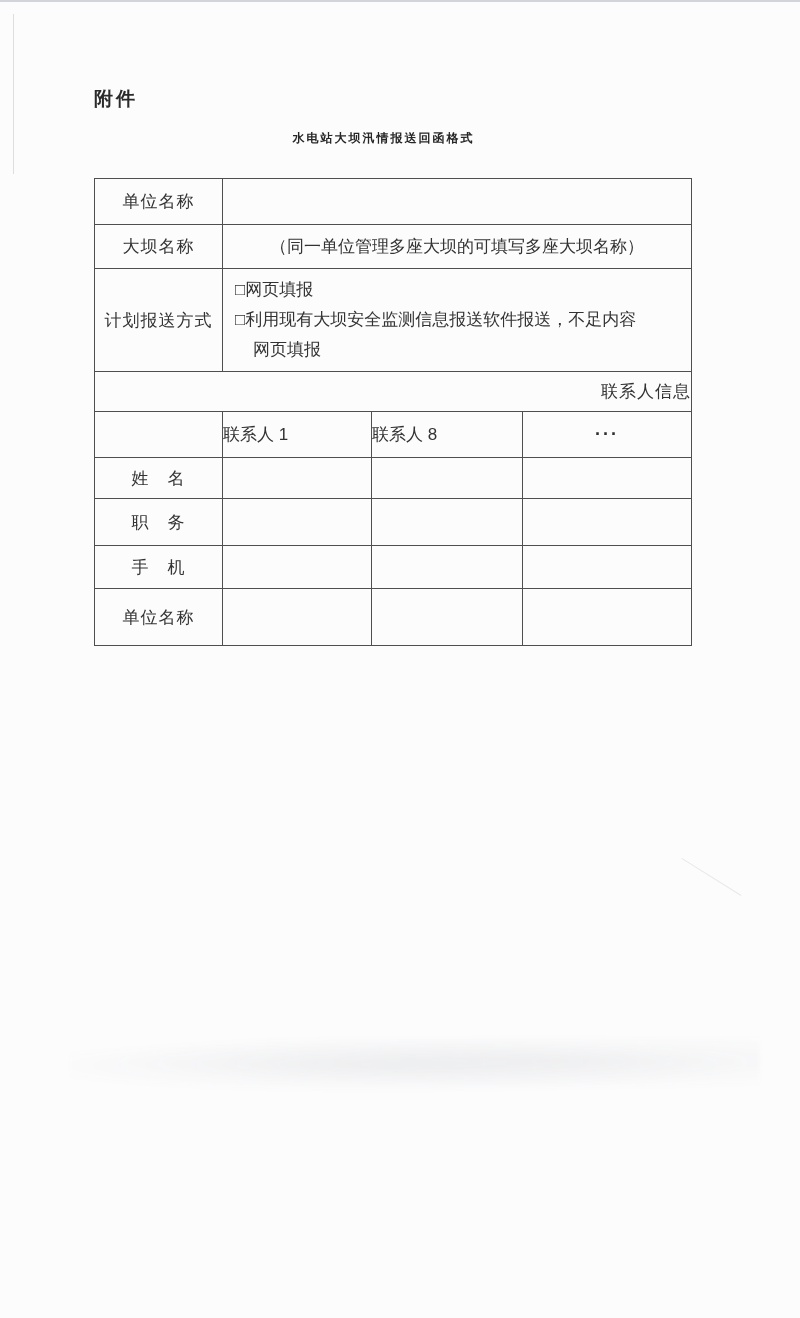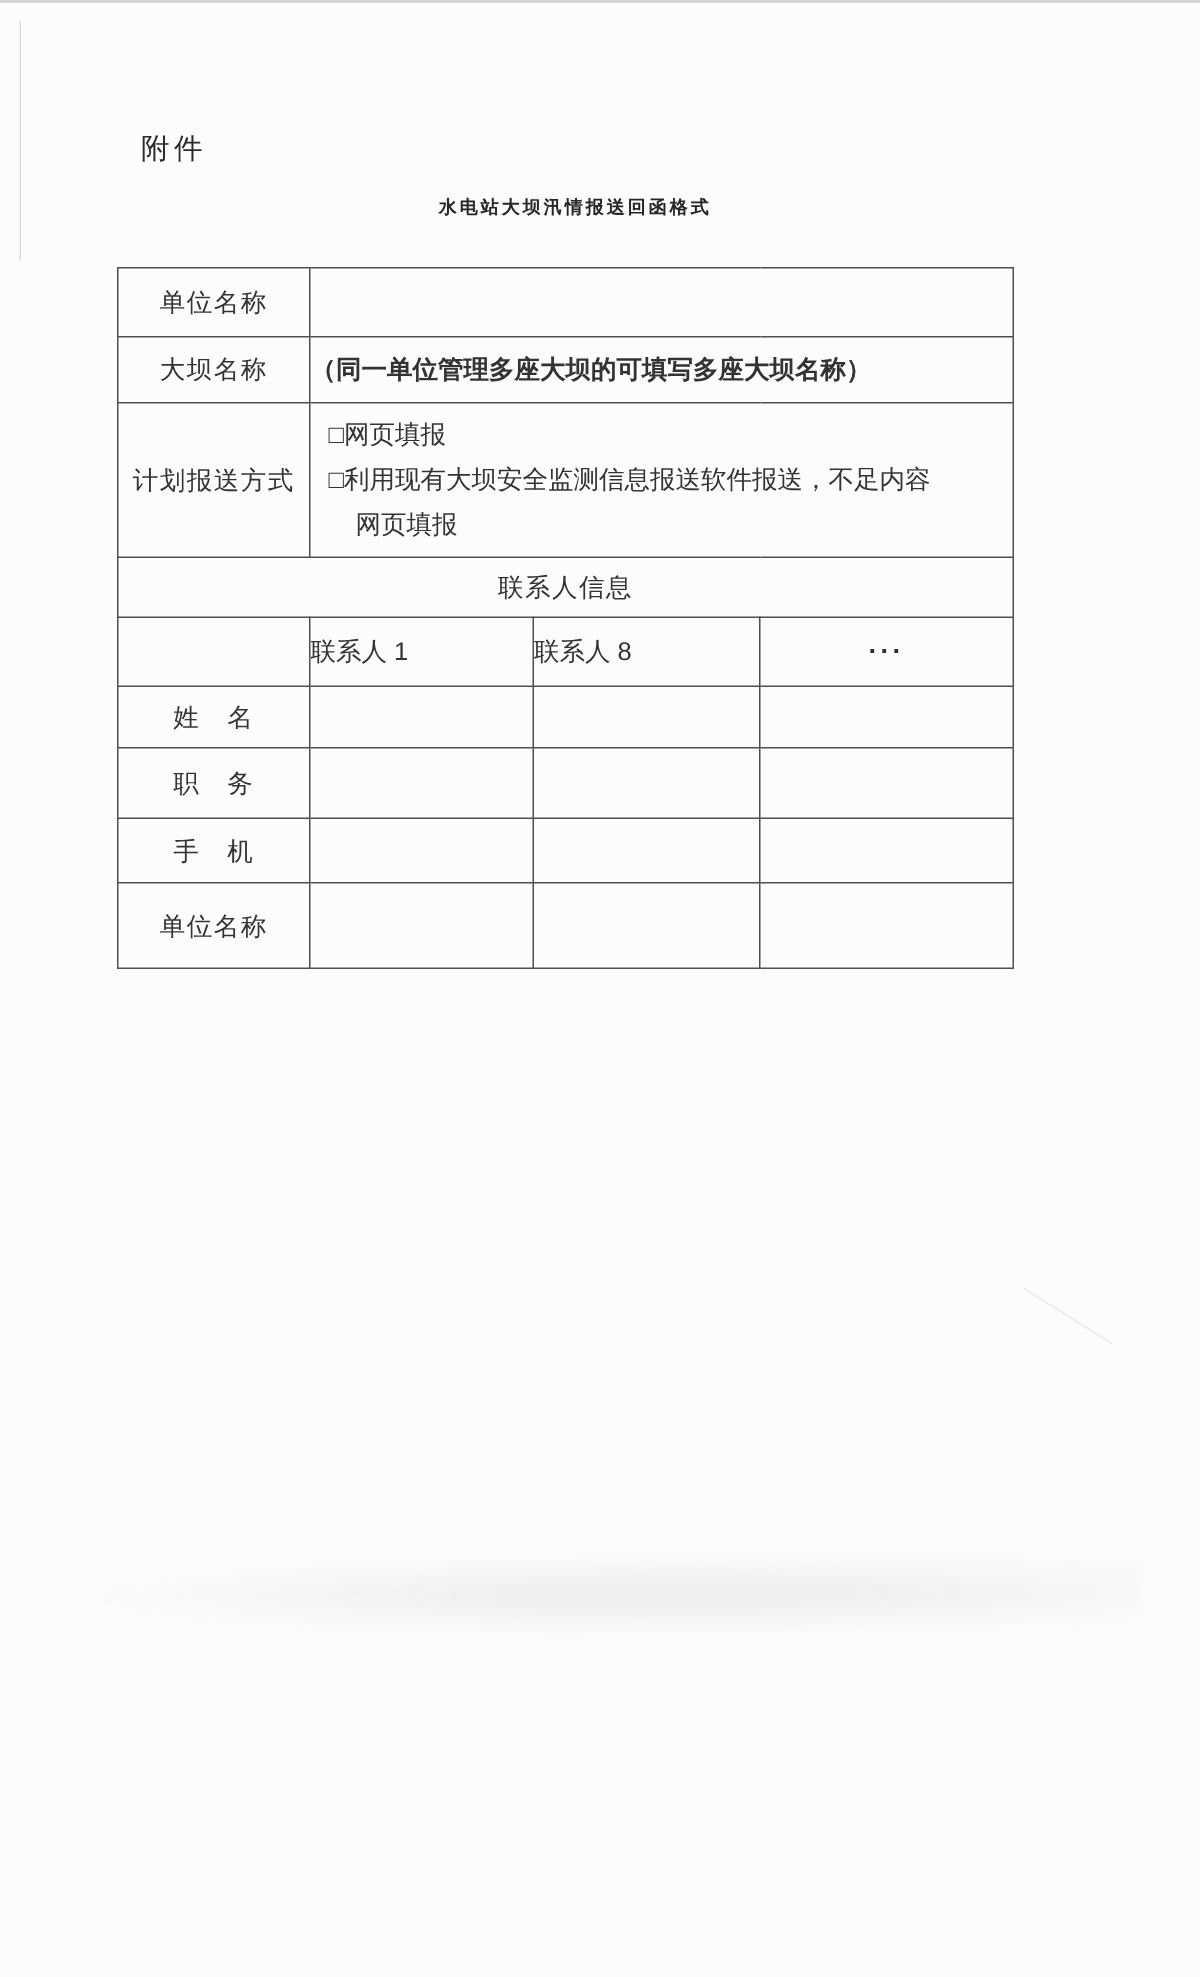--- a/index.html
+++ b/index.html
@@ -16,40 +16,40 @@
   .scan-edge-left{position:absolute;top:14px;left:13px;width:1px;height:160px;background:#dcdedf;}
   .scan-bleed{position:absolute;top:1038px;left:70px;width:690px;height:55px;
     background:radial-gradient(ellipse at 45% 50%, rgba(90,95,100,.06), rgba(90,95,100,0) 70%),
                radial-gradient(ellipse at 70% 40%, rgba(90,95,100,.05), rgba(90,95,100,0) 65%);
     filter:blur(2px);}
   .scan-diagonal{position:absolute;top:858px;left:682px;width:70px;height:1px;
     background:rgba(60,60,60,.10);transform:rotate(32deg);transform-origin:left top;}
 
   .attachment{
     position:absolute;left:94px;top:86px;
-    font-size:19px;font-weight:400;letter-spacing:3px;color:#2b2b2b;
+    font-size:19px;font-weight:700;letter-spacing:3px;color:#2b2b2b;
   }
   .title{
     position:absolute;left:85px;top:130px;width:597px;margin:0;
     text-align:center;font-size:12px;font-weight:700;letter-spacing:2px;color:#262626;
   }
   table.form-table{
-    position:absolute;left:78px;top:178px;width:597px;
+    position:absolute;left:94px;top:178px;width:597px;
     border-collapse:collapse;table-layout:fixed;padding-left:30px;
   }
   .form-table td{
     border:1px solid #4f4f4f;
     font-size:17px;color:#333;
     vertical-align:middle;
     padding:0;
     overflow:hidden;
   }
   td.lbl{text-align:center;letter-spacing:1px;}
-  td.val{font-weight:bold;}
-  td.section{text-align:center;letter-spacing:1px;}
+  td.val{text-align:center;}
+  td.section{text-align:right;letter-spacing:1px;}
   td.chead{text-align:left;}
   td.dots{text-align:center;font-weight:700;letter-spacing:2px;font-size:18px;color:#2f2f2f;}
   td.method-cell{text-align:left;padding:6px 10px 6px 12px;}
   .opt{line-height:30px;white-space:nowrap;}
   .opt.indent{padding-left:18px;}
   
   tr.r-unit{height:46px;}
   tr.r-dam{height:44px;}
   tr.r-flood{height:42px;}
   tr.r-method{height:97px;}

